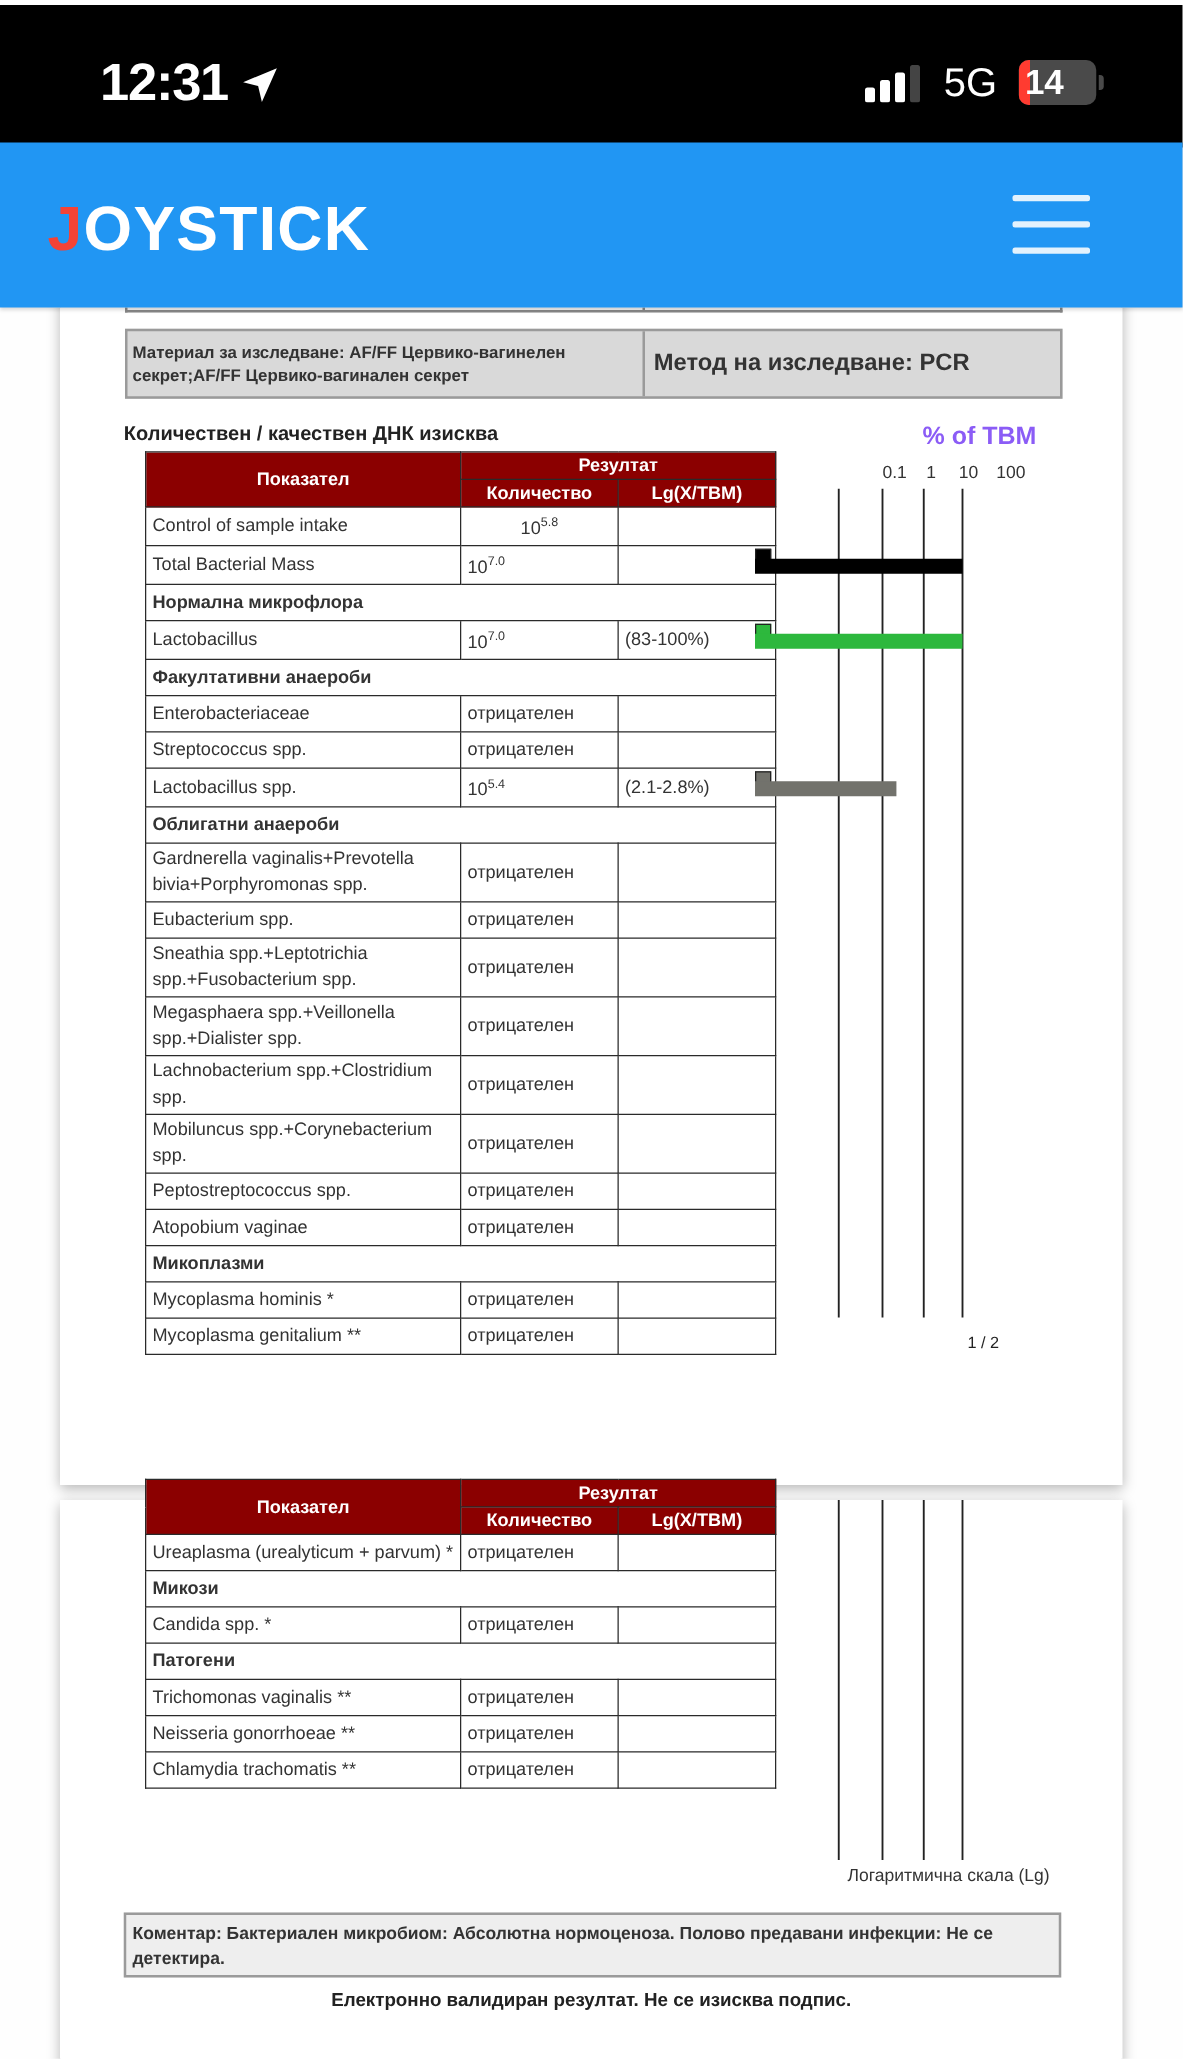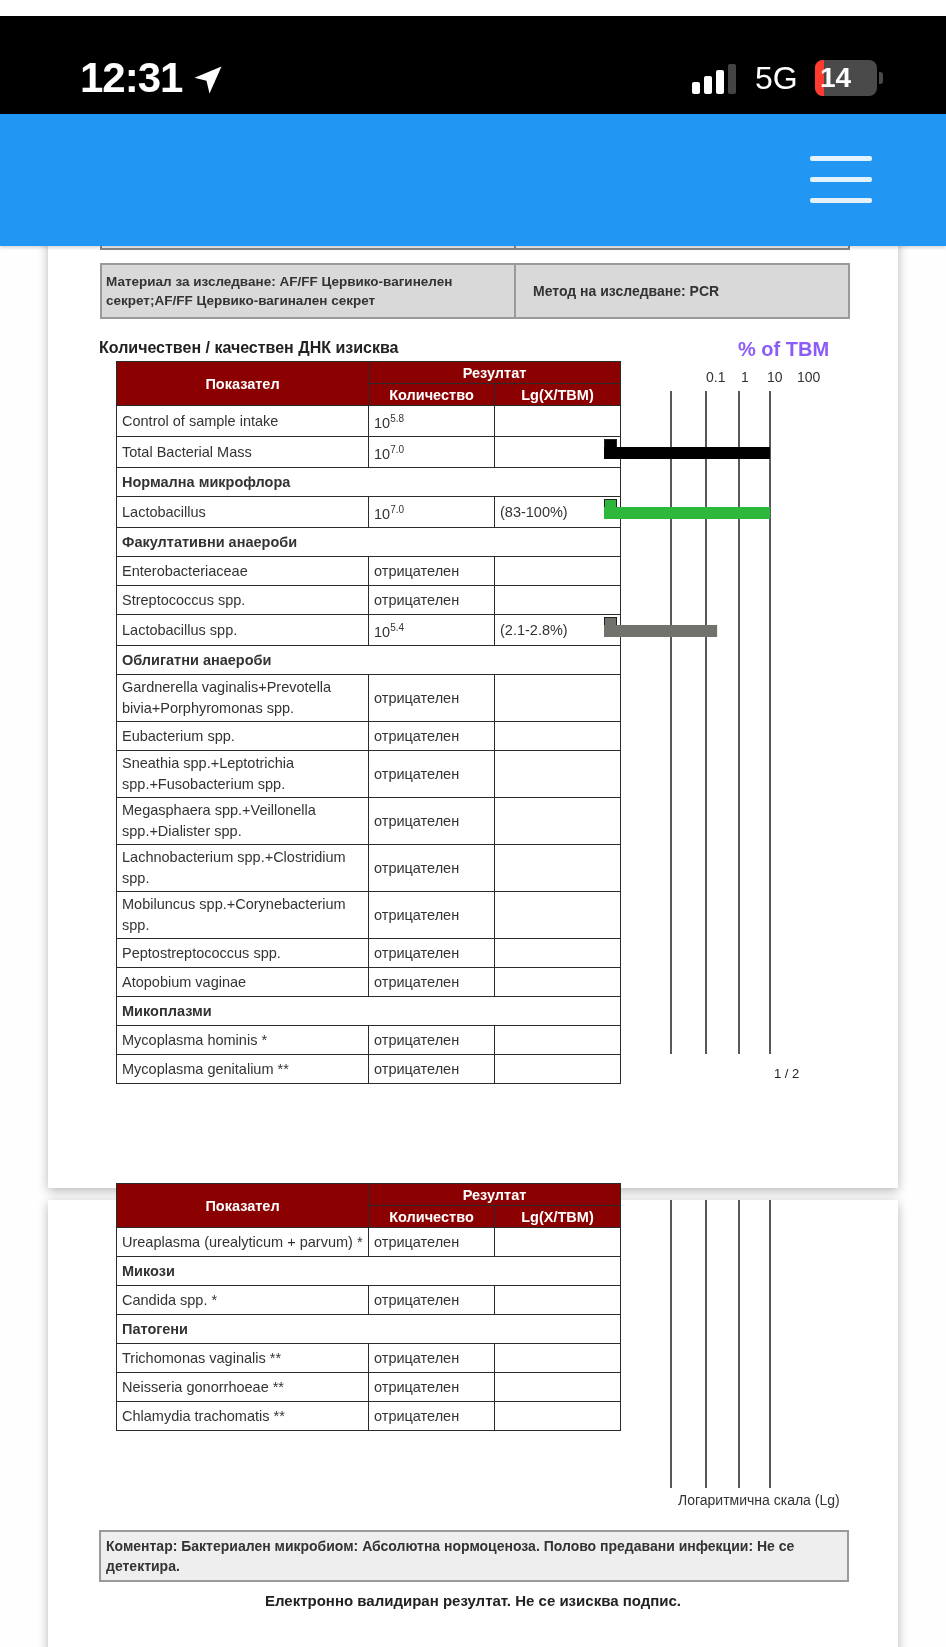--- a/index.html
+++ b/index.html
@@ -1,17 +1,17 @@
 <!DOCTYPE html>
 <html><head>
 <meta charset="utf-8">
 <style>
   * { box-sizing: border-box; margin: 0; padding: 0; }
   html, body { width: 946px; height: 1647px; overflow: hidden; background: #ffffff; font-family: "Liberation Sans", sans-serif; }
-  .status-bar { position: absolute; left: 0; top: 16px; width: 946px; height: 114px; background: #000; color: #fff; }
+  .status-bar { position: absolute; left: 0; top: 4px; width: 946px; height: 114px; background: #000; color: #fff; }
   .status-time { position: absolute; left: 80px; top: 38px; font-size: 42px; font-weight: 600; letter-spacing: -1px; font-family: "Liberation Sans", sans-serif; }
   .loc-icon { position: absolute; left: 190px; top: 46px; width: 36px; height: 36px; }
   .signal-icon { position: absolute; left: 692px; top: 48px; width: 48px; height: 30px; }
   .net-label { position: absolute; left: 755px; top: 44px; font-size: 32px; font-weight: 500; }
   .battery { position: absolute; left: 815px; top: 44px; width: 62px; height: 36px; border-radius: 8px; background: #4a4a4a; overflow: hidden; }
   .battery .level { position: absolute; left: 0; top: 0; width: 9px; height: 100%; background: #ff3b30; }
   .battery .num { position: absolute; left: 0; top: 2px; width: 41px; text-align: center; font-size: 28px; font-weight: 700; color: #fff; }
   .battery-tip { position: absolute; left: 879px; top: 56px; width: 4px; height: 12px; background: #4a4a4a; border-radius: 0 3px 3px 0; }
 
   .app-header { position: absolute; left: 0; top: 114px; width: 946px; height: 132px; background: #2196f3; z-index: 5; box-shadow: 0 2px 3px rgba(0,0,0,0.15); }
@@ -23,21 +23,21 @@
   .viewer { position: absolute; left: 0; top: 246px; width: 946px; height: 1401px; background: #fefefe; overflow: hidden; }
   .page { position: absolute; left: 48px; width: 850px; background: #fff; box-shadow: 0 3px 10px rgba(0,0,0,0.28); }
   .page1 { top: -20px; height: 962px; }
   .page2 { top: 954px; height: 500px; }
 
   .cut-row { position: absolute; left: 52px; top: 0; width: 750px; height: 24px; border: 2px solid #888; border-top: none; background: #f3f3f3; }
   .cut-row .sep { position: absolute; left: 412px; top: 0; width: 2px; height: 22px; background: #888; }
 
   .info-box { position: absolute; left: 52px; top: 37px; width: 750px; height: 56px; background: #d9d9d9; border: 2px solid #9a9a9a; display: flex; }
   .info-left { width: 414px; border-right: 2px solid #9a9a9a; padding: 7px 4px; font-size: 13.5px; font-weight: 700; color: #333; line-height: 19px; }
-  .info-right { flex: 1; padding: 0 17px; display: flex; align-items: center; font-size: 14px; font-weight: 700; color: #333; }
+  .info-right { flex: 1; padding: 0 7px; display: flex; align-items: center; font-size: 19px; font-weight: 700; color: #333; }
 
   .section-title { position: absolute; left: 51px; top: 113px; font-size: 16px; font-weight: 700; color: #222; }
   .chart-title { position: absolute; left: 690px; top: 112px; font-size: 20px; font-weight: 700; color: #8b5cf6; }
   .tick { position: absolute; top: 143px; font-size: 14px; color: #333; }
 
   table.res { position: absolute; left: 68px; border-collapse: collapse; width: 504px; table-layout: fixed; font-size: 14.5px; color: #333; }
   table.res td, table.res th { border: 1.5px solid #2a2a2a; }
   table.res th { background: #8b0000; color: #fff; font-weight: 700; font-size: 14.5px; height: 22px; }
   table.res td { padding: 2px 5px; line-height: 21px; height: 29px; vertical-align: middle; }
   table.res td.cat { font-weight: 700; }
@@ -67,20 +67,21 @@
   </svg>
   <div class="net-label">5G</div>
   <div class="battery">
     <div class="level"></div>
     <div class="num">14</div>
   </div>
   <div class="battery-tip"></div>
 </div>
 
 <div class="app-header">
+  <div class="logo"><span class="j">J</span><span>OYSTICK</span></div>
   <div class="menu-btn">
     <span style="top:0"></span>
       <span style="top:21px"></span>
       <span style="top:42px"></span>
   </div>
 </div>
 
 <div class="viewer">
 
   <div class="page page1">
@@ -112,21 +113,21 @@
           <th colspan="2">Резултат</th>
         </tr>
         <tr>
           <th>Количество</th>
           <th>Lg(X/TBM)</th>
         </tr>
       </thead>
       <tbody id="tbody1">
           <tr>
             <td>Control of sample intake</td>
-            <td style="vertical-align: top;"><span>10</span><sup>5.8</sup></td>
+            <td style="vertical-align: top; text-align: center;"><span>10</span><sup>5.8</sup></td>
             <td class="lg"><span></span></td>
           </tr>
           <tr>
             <td>Total Bacterial Mass</td>
             <td style="vertical-align: top;"><span>10</span><sup>7.0</sup></td>
             <td class="lg"><span></span><div class="marker" style="background: rgb(0, 0, 0);"></div></td>
           </tr>
           <tr>
             <td colspan="3" class="cat">Нормална микрофлора</td>
           </tr>

